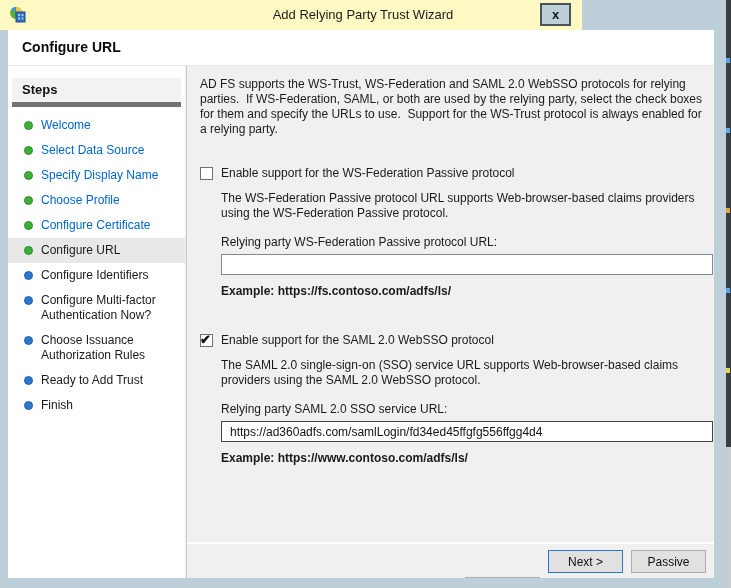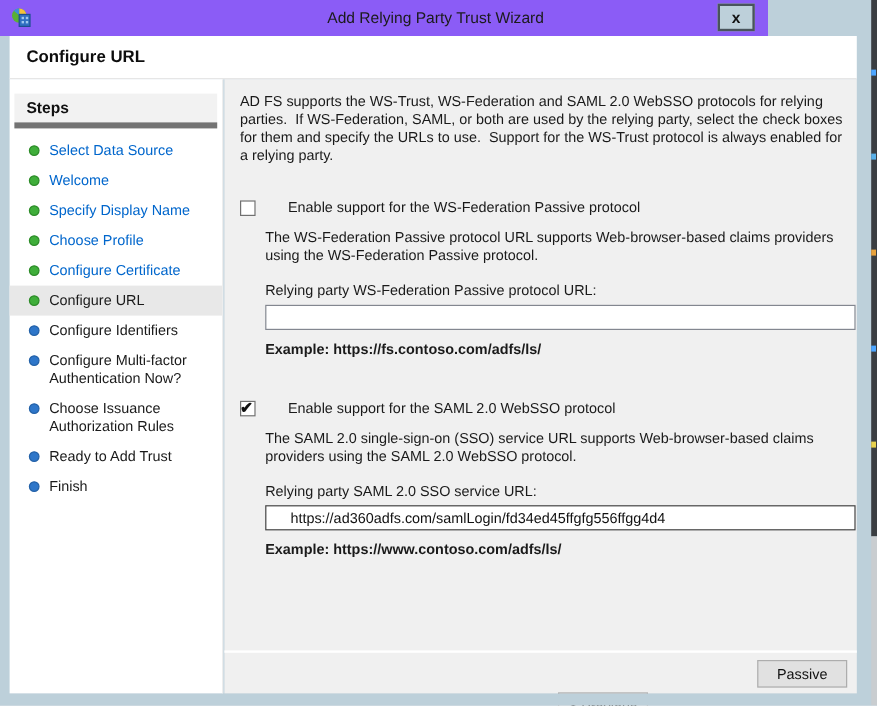--- a/index.html
+++ b/index.html
@@ -6,21 +6,21 @@
   html, body { width: 731px; height: 588px; }
   body {
     position: relative;
     font-family: "Liberation Sans", sans-serif;
     background: #bdd0da;           
     overflow: hidden;
     color: #1a1a1a;
   }
 
   
-  .titlebar { position: absolute; left: 0; top: 0; width: 640px; height: 30px; background: #8b5cf6; }
+  .titlebar { position: absolute; left: 0; top: 0; width: 582px; height: 30px; background: #fef9c3; }
   .titlebar-title {
     position: absolute; left: 0; top: 0; width: 726px; height: 30px;
     line-height: 30px; text-align: center; font-size: 13px; color: #1b1b1b;
   }
   .app-icon { position: absolute; left: 9px; top: 6px; width: 18px; height: 18px; }
   .close-btn {
     position: absolute; top: 3px; right: 11px; width: 31px; height: 23px;
     border: 2px solid #49545c; background: #bdd0da;
     font-weight: bold; font-size: 13px; color: #111; text-align: center; line-height: 19px;
     cursor: default;
@@ -61,40 +61,40 @@
   .step.done .step-label { color: #0066cc; }
   .step.current .step-label, .step.todo .step-label { color: #1a1a1a; }
 
   
   .main {
     position: absolute; left: 187px; top: 66px; width: 527px; height: 512px;
     background: #f0f0f0; padding: 10px 10px 0 13px;
   }
   .intro { font-size: 12px; line-height: 15px; white-space: pre-wrap; width: 506px; margin-top: 1px; }
 
-  .check-row { display: flex; align-items: center; margin-top: 29px; gap: 19px; }
+  .check-row { display: flex; align-items: center; margin-top: 29px; }
   .check-row.second { margin-top: 35px; }
   .checkbox {
     width: 13px; height: 13px; background: #fff; border: 1px solid #707070;
     margin-right: 8px; position: relative; flex: 0 0 13px;
   }
   .checkbox .check-glyph {
     position: absolute; left: -1px; top: -3px; font-size: 13px; font-weight: bold; color: #111;
     display: none; line-height: 15px;
   }
   .checkbox.checked .check-glyph { display: block; }
   .check-label { font-size: 12px; color: #1a1a1a; }
 
   .section-body { margin-left: 21px; width: 492px; }
   .section-desc { font-size: 12px; line-height: 15px; margin-top: 11px; white-space: pre-wrap; }
   .url-label { font-size: 12px; margin-top: 14px; }
   .url-input {
     margin-top: 5px; width: 492px; height: 21px;
     font-family: "Liberation Sans", sans-serif; font-size: 12px;
-    padding: 2px 20px; background: #fff; color: #111;
+    padding: 2px 8px; background: #fff; color: #111;
   }
   .url-input.idle { border: 1px solid #838790; }
   .url-input.focused { border: 1px solid #424242; }
   .example { font-size: 12px; margin-top: 9px; font-weight: bold; }
 
   
   .footer-sep { position: absolute; left: 187px; top: 542px; width: 527px; height: 2px; background: #ffffff; }
   .footer { position: absolute; left: 187px; top: 544px; width: 527px; height: 34px; }
   .btn {
     position: absolute; top: 6px; width: 75px; height: 23px;
@@ -131,25 +131,25 @@
 
 <div class="header-band">
   <div class="page-title">Configure URL</div>
 </div>
 
 <div class="sidebar">
   <div class="steps-header">Steps</div>
   <ul class="steps">
     <li class="step done">
       <span class="bullet done"></span>
+      <span class="step-label">Welcome</span>
+    </li>
+    <li class="step done">
+      <span class="bullet done"></span>
       <span class="step-label">Select Data Source</span>
-    </li>
-    <li class="step done">
-      <span class="bullet done"></span>
-      <span class="step-label">Welcome</span>
     </li>
     <li class="step done">
       <span class="bullet done"></span>
       <span class="step-label">Specify Display Name</span>
     </li>
     <li class="step done">
       <span class="bullet done"></span>
       <span class="step-label">Choose Profile</span>
     </li>
     <li class="step done">
@@ -209,20 +209,21 @@
     <div class="section-desc">The SAML 2.0 single-sign-on (SSO) service URL supports Web-browser-based claims providers using the SAML 2.0 WebSSO protocol.</div>
     <div class="url-label">Relying party SAML 2.0 SSO service URL:</div>
     <input class="url-input focused" type="text" value="https://ad360adfs.com/samlLogin/fd34ed45ffgfg556ffgg4d4" style="">
     <div class="example">Example: https://www.contoso.com/adfs/ls/</div>
   </div>
 </div>
 
 <div class="footer-sep"></div>
 <div class="footer">
   <button class="btn btn-previous">&lt; Previous</button>
+  <button class="btn btn-next">Next &gt;</button>
   <button class="btn btn-cancel">Passive</button>
 </div>
 
 <div class="bottom-frame"></div>
 
 <div class="bg-edge-dark">
   <span class="bg-dot" style="top:58px;  background:#4da6ff;"></span>
   <span class="bg-dot" style="top:128px; background:#59b0e8;"></span>
   <span class="bg-dot" style="top:208px; background:#e8a23c;"></span>
   <span class="bg-dot" style="top:288px; background:#4da6ff;"></span>

